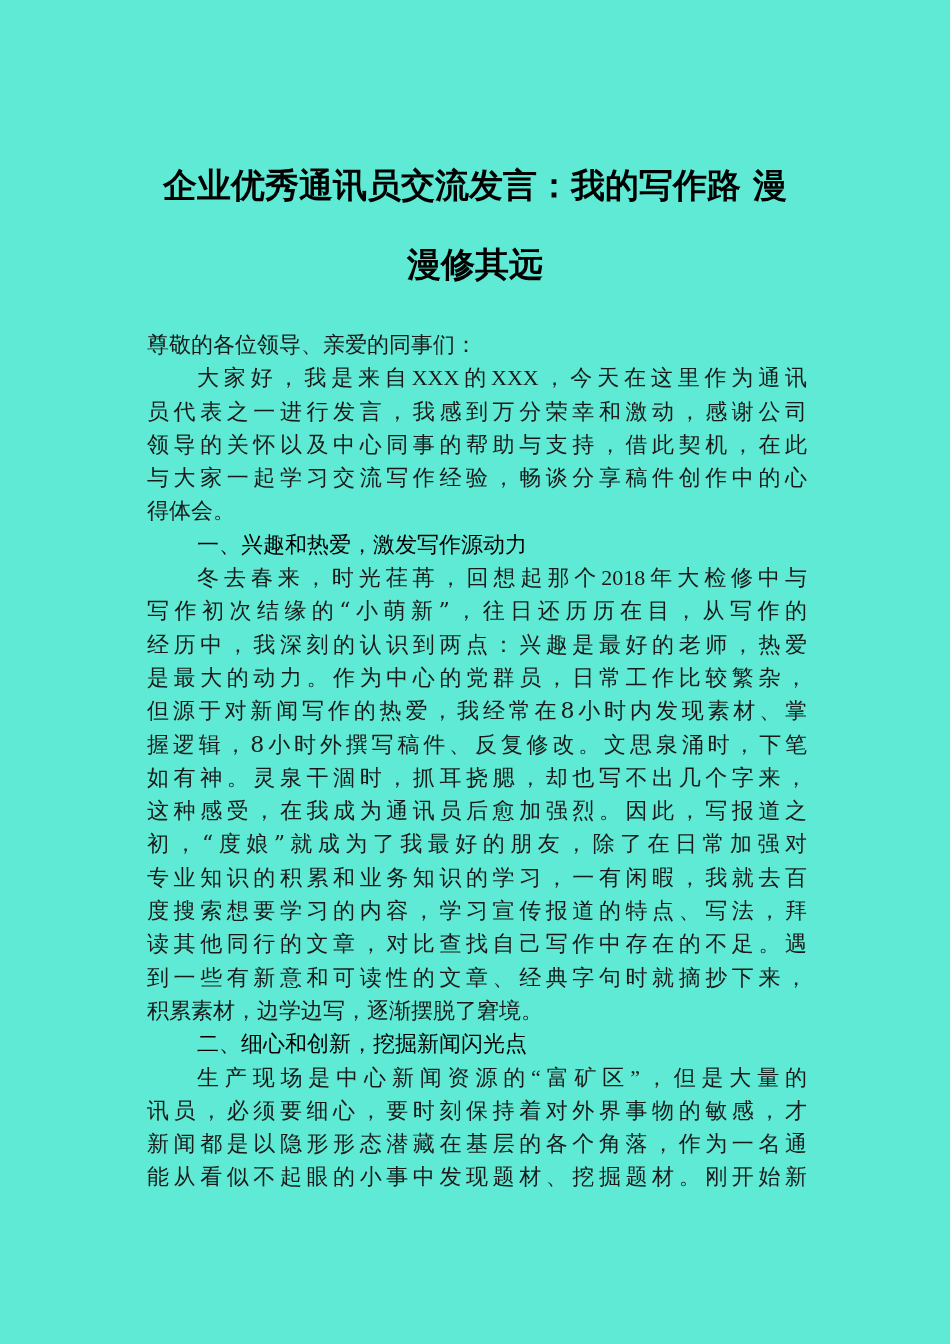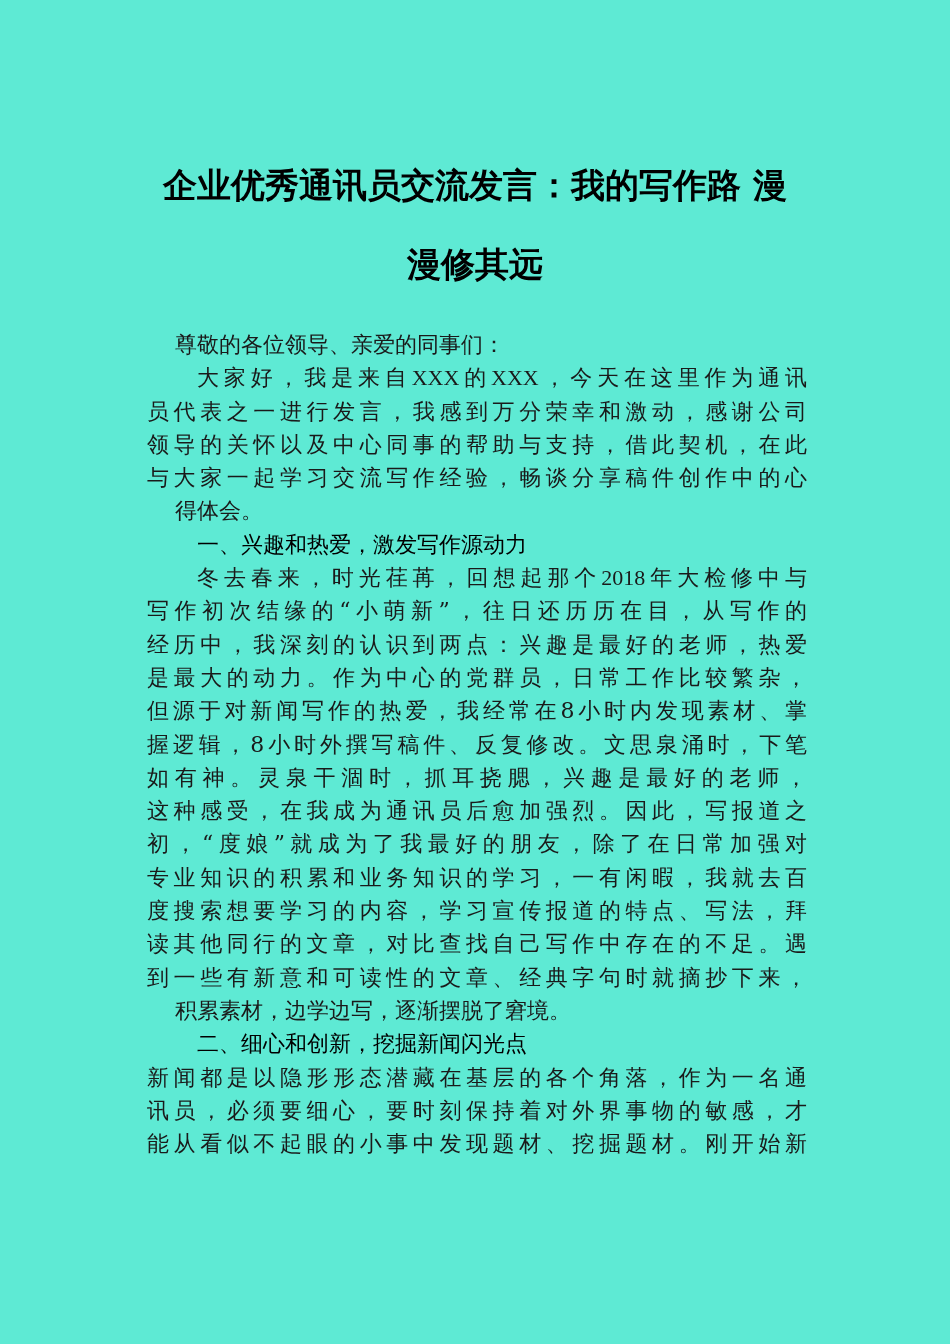--- a/index.html
+++ b/index.html
@@ -7,21 +7,21 @@
          font-family:"DejaVu Serif", "Liberation Serif", serif; color:#111; }
   .page { position:absolute; left:0; top:0; width:950px; height:1344px; background:#5eead4; }
   .title { position:absolute; left:140px; width:670px; text-align:center;
            font-family:"DejaVu Serif", "Liberation Serif", serif; font-weight:bold;
            font-size:34px; color:#000; letter-spacing:0px; white-space:nowrap; }
   .title.l1 { top:163px; }
   .title.l2 { top:230px;margin-top:12px; }
   .body { position:absolute; left:147px; top:328px; width:660px; }
   .line { height:33.3px; line-height:33.3px; font-size:22px; white-space:nowrap;
           text-align:justify; text-align-last:justify; color:#1a1a1a; }
-  .line.last { text-align-last:left;margin-left:28px; }
+  .line.last { text-align-last:left; }
   .line.indent { padding-left:50px;font-family:Liberation Serif, serif; }
   .line.heading { font-family:"DejaVu Sans", "Liberation Sans", sans-serif; font-weight:normal;
                   color:#000; text-align-last:left; padding-left:50px; }
 </style>
 </head>
 <body>
 
 <div class="page">
   <div class="title l1">企业优秀通讯员交流发言：我的写作路 漫</div>
   <div class="title l2">漫修其远</div>
@@ -35,27 +35,28 @@
     <div class="line">与大家一起学习交流写作经验，畅谈分享稿件创作中的心</div>
     <div class="line last">得体会。</div>
 
     <div class="line heading">一、兴趣和热爱，激发写作源动力</div>
     <div class="line indent">冬去春来，时光荏苒，回想起那个2018年大检修中与</div>
     <div class="line">写作初次结缘的“小萌新”，往日还历历在目，从写作的</div>
     <div class="line">经历中，我深刻的认识到两点：兴趣是最好的老师，热爱</div>
     <div class="line">是最大的动力。作为中心的党群员，日常工作比较繁杂，</div>
     <div class="line">但源于对新闻写作的热爱，我经常在8小时内发现素材、掌</div>
     <div class="line">握逻辑，8小时外撰写稿件、反复修改。文思泉涌时，下笔</div>
-    <div class="line">如有神。灵泉干涸时，抓耳挠腮，兴趣是最好的老师，</div>
+    <div class="line">如有神。灵泉干涸时，抓耳挠腮，却也写不出几个字来，</div>
     <div class="line">这种感受，在我成为通讯员后愈加强烈。因此，写报道之</div>
     <div class="line">初，“度娘”就成为了我最好的朋友，除了在日常加强对</div>
     <div class="line">专业知识的积累和业务知识的学习，一有闲暇，我就去百</div>
     <div class="line">度搜索想要学习的内容，学习宣传报道的特点、写法，拜</div>
     <div class="line">读其他同行的文章，对比查找自己写作中存在的不足。遇</div>
     <div class="line">到一些有新意和可读性的文章、经典字句时就摘抄下来，</div>
     <div class="line last">积累素材，边学边写，逐渐摆脱了窘境。</div>
 
     <div class="line heading">二、细心和创新，挖掘新闻闪光点</div>
+    <div class="line indent">生产现场是中心新闻资源的“富矿区”，但是大量的</div>
+    <div class="line">讯员，必须要细心，要时刻保持着对外界事物的敏感，才</div>
     <div class="line">新闻都是以隐形形态潜藏在基层的各个角落，作为一名通</div>
-    <div class="line">讯员，必须要细心，要时刻保持着对外界事物的敏感，才</div>
     <div class="line">能从看似不起眼的小事中发现题材、挖掘题材。刚开始新</div>
   </div>
 </div>
 
 </body></html>

